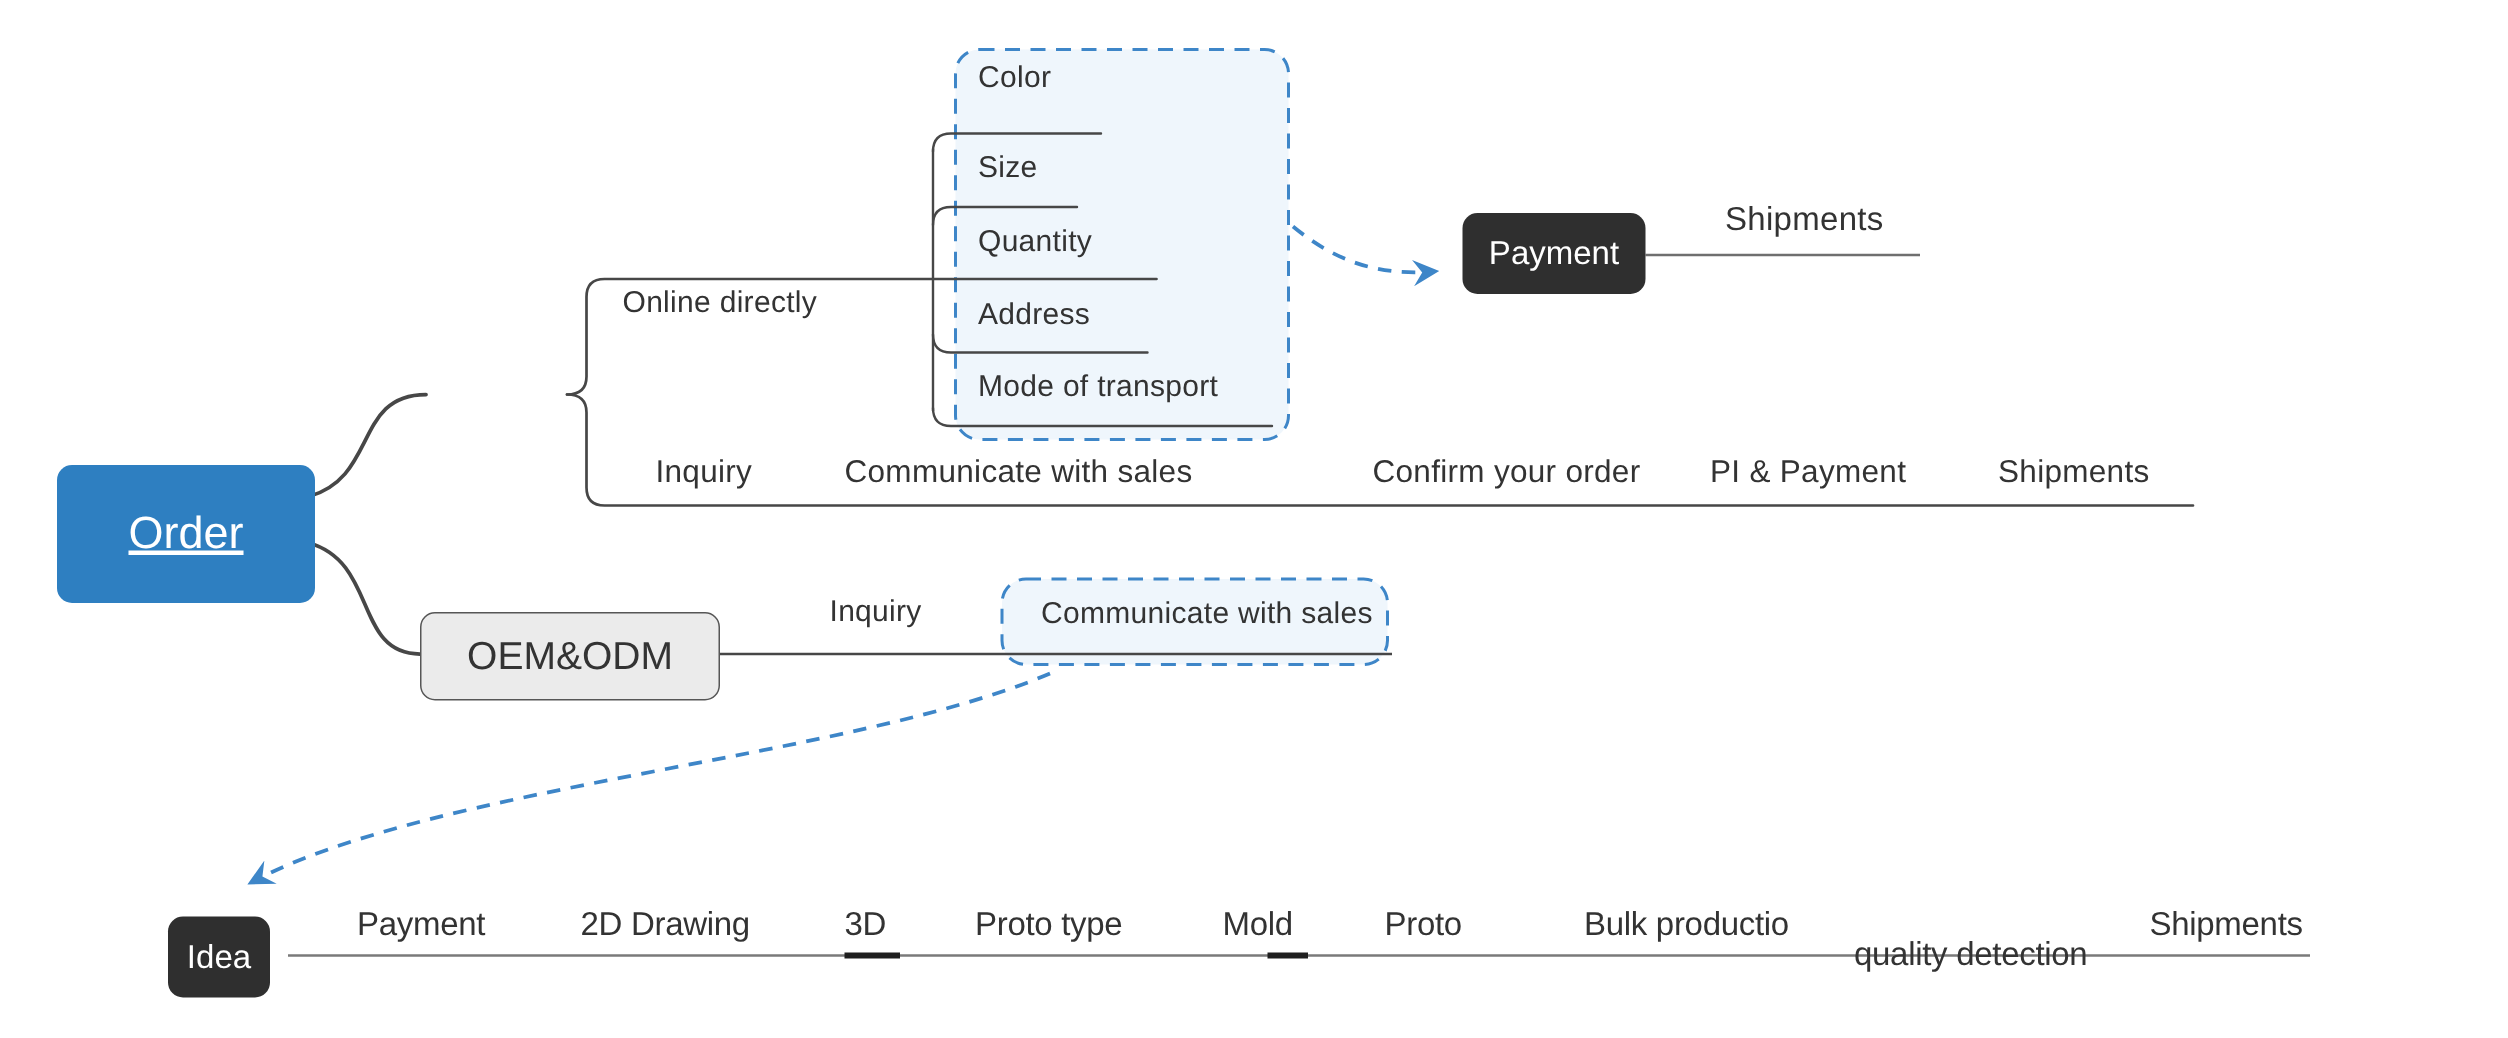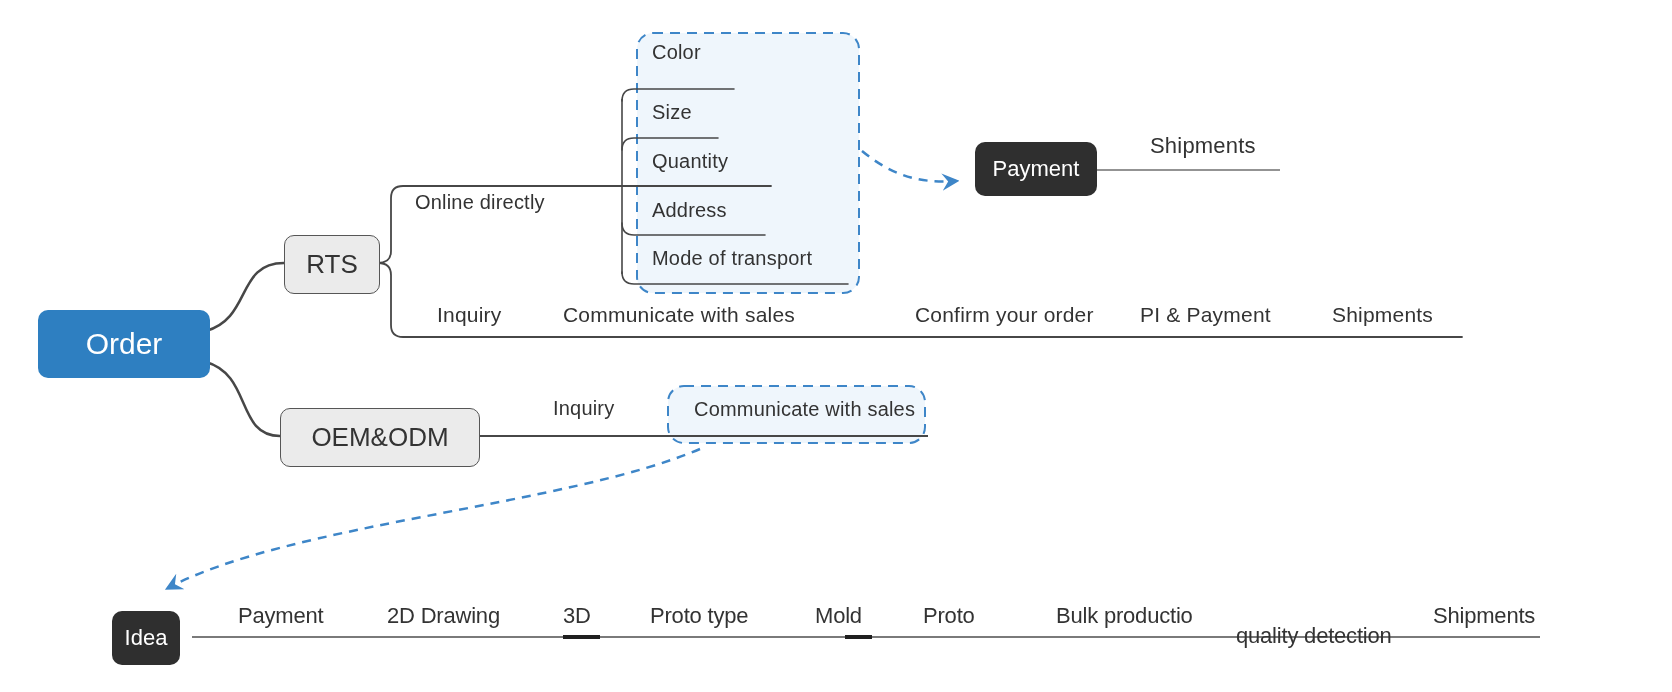--- a/index.html
+++ b/index.html
@@ -76,22 +76,21 @@
 
     <path d="M 478 436 L 928 436" fill="none" stroke="#474747" stroke-width="1.8"></path>
 
     <path d="M 700 449 C 566 506 290 523 168 588" fill="none" stroke="#3e86c8" stroke-width="2.5" stroke-dasharray="9 7" marker-end="url(#arrow)"></path>
 
     <path d="M 192 637 L 1540 637" fill="none" stroke="#7a7a7a" stroke-width="1.8"></path>
     <path d="M 563 637 L 600 637" fill="none" stroke="#1f1f1f" stroke-width="4"></path>
     <path d="M 845 637 L 872 637" fill="none" stroke="#1f1f1f" stroke-width="4"></path>
   </svg>
 
-  <div class="node root" style="left:38px;top:310px;width:172px;height:68px;">Order</div>
-  <div class="node gray" style="left:284px;top:235px;width:94px;height:57px;">RTS</div>
+  <div class="node root" style="left:38px;top:310px;width:172px;height:92px;text-decoration:underline;">Order</div>
   <div class="node gray" style="left:280px;top:408px;width:198px;height:57px;">OEM&amp;ODM</div>
   <div class="node dark" style="left:975px;top:142px;width:122px;height:54px;">Payment</div>
   <div class="node dark" style="left:112px;top:611px;width:68px;height:54px;">Idea</div>
 
   <div class="lbl" style="left:415px;top:148px;margin-top:43px;">Online directly</div>
   <div class="lbl" style="left:652px;top:41px;">Color</div>
   <div class="lbl" style="left:652px;top:101px;">Size</div>
   <div class="lbl" style="left:652px;top:150px;">Quantity</div>
   <div class="lbl" style="left:652px;top:199px;">Address</div>
   <div class="lbl" style="left:652px;top:247px;">Mode of transport</div>

